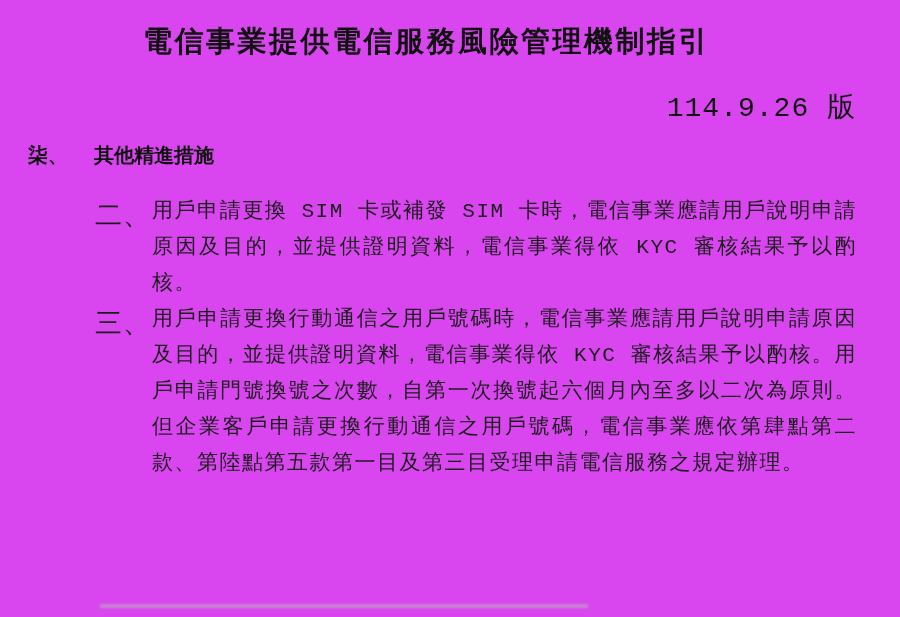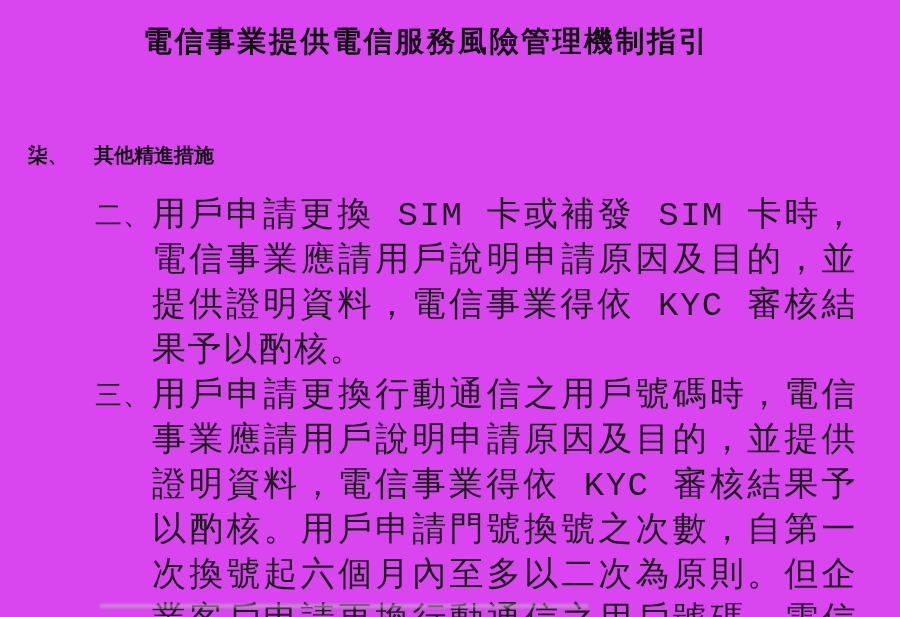--- a/index.html
+++ b/index.html
@@ -60,22 +60,22 @@
   }
   .item-label {
     flex: 0 0 57px;
     font-size: 27px;
     line-height: 47px;
     letter-spacing: 1px;
     white-space: nowrap;
   }
   .item-text {
     flex: 1 1 auto;
-    font-size: 34px;
-    line-height: 45px;
+    font-size: 21px;
+    line-height: 36px;
     letter-spacing: 1.5px;
     text-align: justify;
     text-justify: inter-character;
   }
   .cutoff-artifact {
     position: absolute;
     top: 604px;
     left: 100px;
     width: 488px;
     height: 4px;
@@ -84,20 +84,21 @@
     opacity: 0.55;
   }
 </style>
 </head>
 <body>
 
 <div class="page">
 
   <h1 class="doc-title">電信事業提供電信服務風險管理機制指引</h1>
 
+  <div class="version-line">114.9.26 版</div>
 
   <div class="section-heading">
     <span class="numeral">柒、</span><span>其他精進措施</span>
   </div>
 
   <div class="items">
 
     <div class="item">
       <span class="item-label">二、</span>
       <div class="item-text">用戶申請更換 SIM 卡或補發 SIM 卡時，電信事業應請用戶說明申請原因及目的，並提供證明資料，電信事業得依 KYC 審核結果予以酌核。</div>

